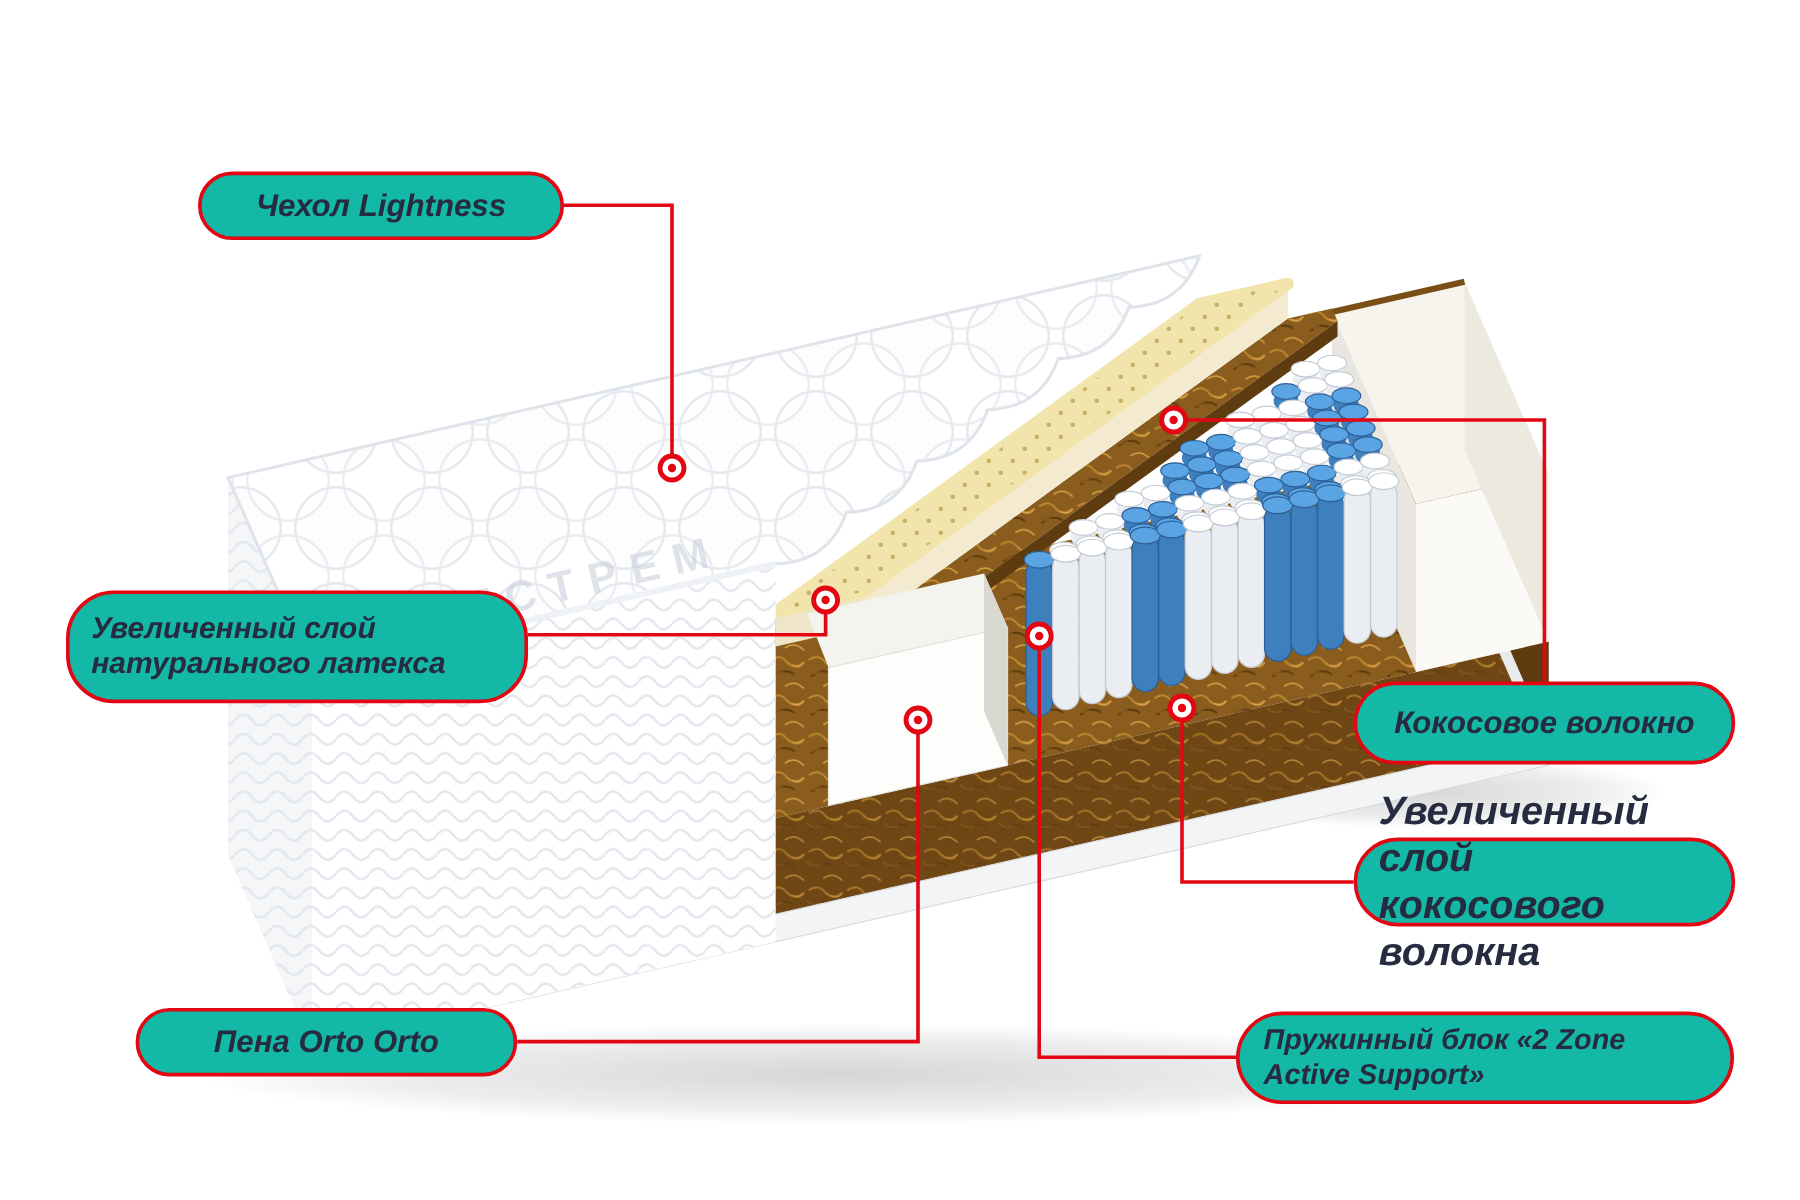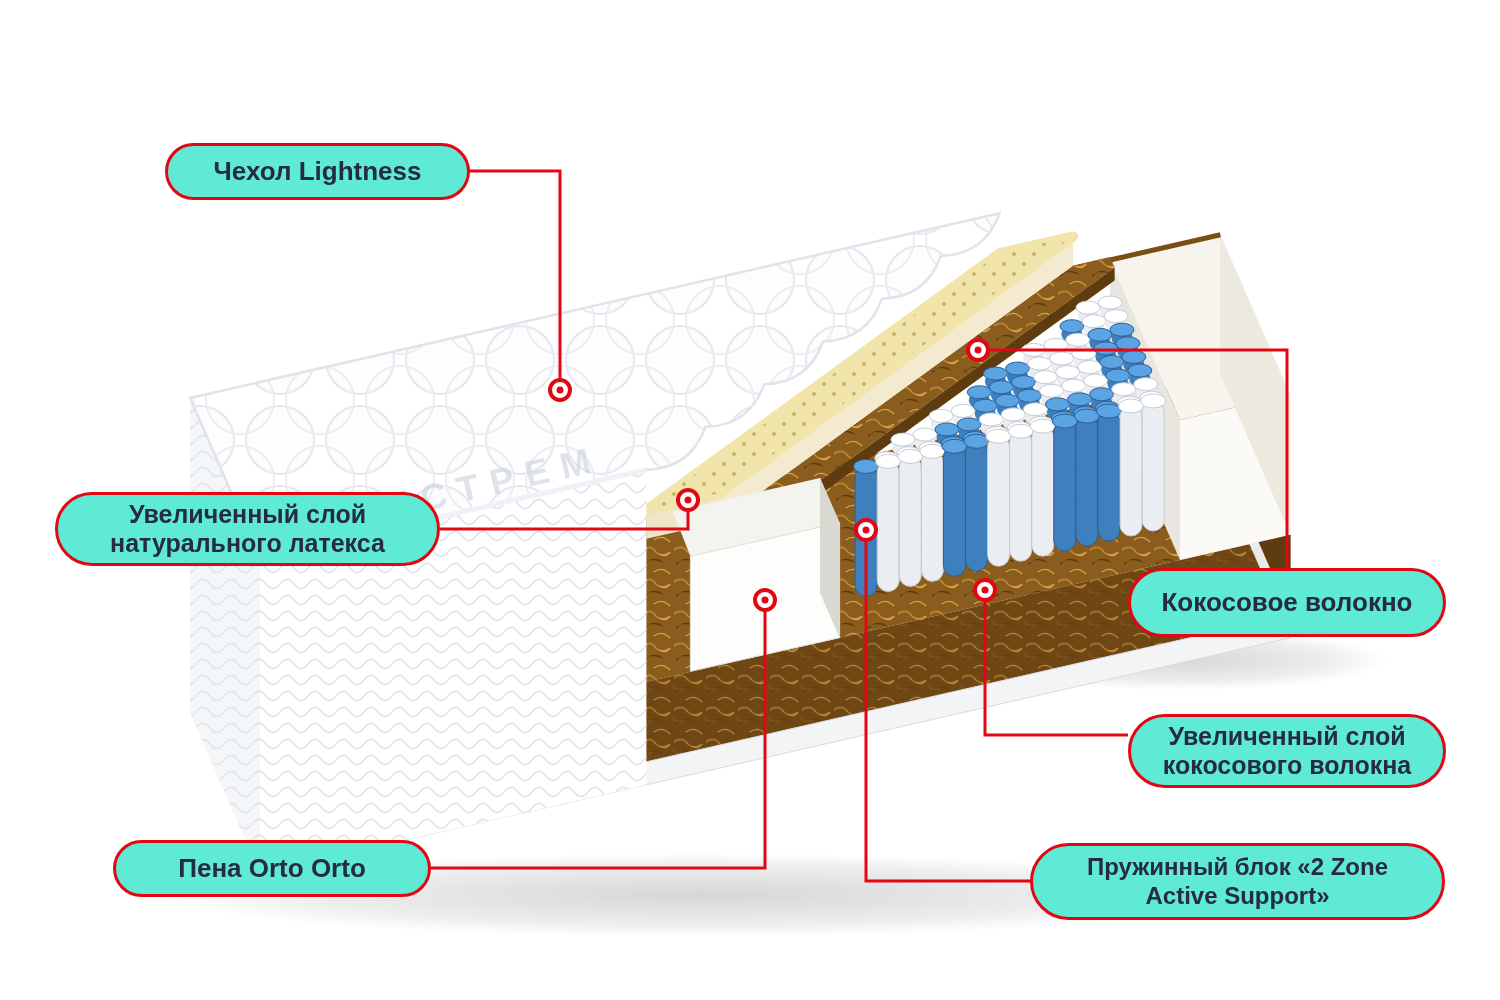--- a/index.html
+++ b/index.html
@@ -8,23 +8,23 @@
     font-family:"Liberation Sans","DejaVu Sans",sans-serif;
     --accent:#e30613;--ink:#262b40;
   }
   .stage{position:relative;width:1500px;height:1000px;overflow:hidden;background:#fff;}
   svg.canvas{position:absolute;left:0;top:0;}
   .red-line{stroke:var(--accent);stroke-width:3;fill:none;}
   .marker-ring{fill:#ffffff;stroke:var(--accent);stroke-width:4;}
   .marker-dot{fill:var(--accent);}
   .pill{
     position:absolute;display:flex;align-items:center;justify-content:center;
-    text-align:center;background:#5eead4;border:3.5px solid var(--accent);
+    background:#14b8a6;border:3.5px solid var(--accent);
     border-radius:40px;font-weight:bold;color:var(--ink);
-    line-height:1.18;z-index:2;box-sizing:border-box;padding:4px 18px;
+    line-height:1.18;z-index:2;box-sizing:border-box;padding:4px 18px;font-style:italic;
   }
   .watermark{
     fill:#c6cdd8;opacity:.55;font-weight:bold;letter-spacing:12px;font-size:36px;
   }
 </style>
 </head>
 <body>
 
 <div class="stage">
 
@@ -305,29 +305,29 @@
             <circle class="marker-dot" cx="866" cy="530" r="3.5"></circle>
           </g>
     </g>
   </g>
 </svg>
 
 <div class="pill" style="left:165px;top:143px;width:305px;height:57px;font-size:26px;">
   <span>Чехол Lightness</span>
 </div>
 
-<div class="pill" style="left:55px;top:492px;width:385px;height:74px;font-size:25px;">
+<div class="pill" style="left:55px;top:492px;width:385px;height:94px;font-size:25px;">
   <span>Увеличенный слой натурального латекса</span>
 </div>
 
 <div class="pill" style="left:1128px;top:568px;width:318px;height:69px;font-size:26px;">
   <span>Кокосовое волокно</span>
 </div>
 
-<div class="pill" style="left:1128px;top:714px;width:318px;height:74px;font-size:25px;">
+<div class="pill" style="left:1128px;top:698px;width:318px;height:74px;font-size:33px;">
   <span>Увеличенный слой кокосового волокна</span>
 </div>
 
 <div class="pill" style="left:113px;top:840px;width:318px;height:57px;font-size:26px;">
   <span>Пена Orto Orto</span>
 </div>
 
 <div class="pill" style="left:1030px;top:843px;width:415px;height:77px;font-size:24px;padding:4px 20px;">
   <span>Пружинный блок «2 Zone Active Support»</span>
 </div>

